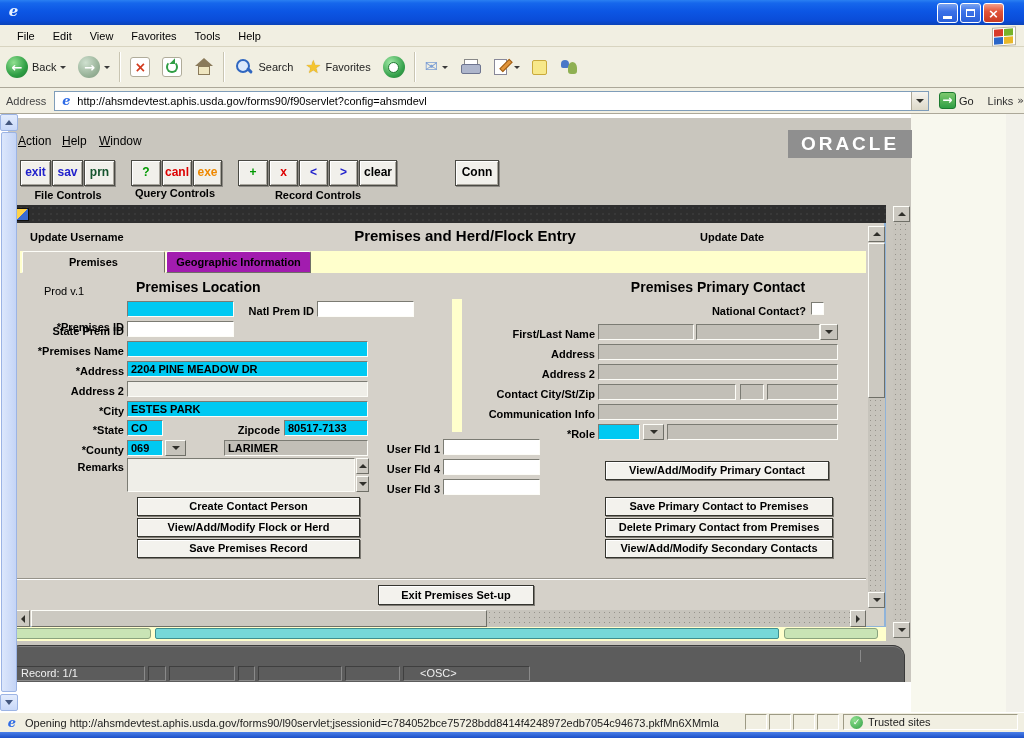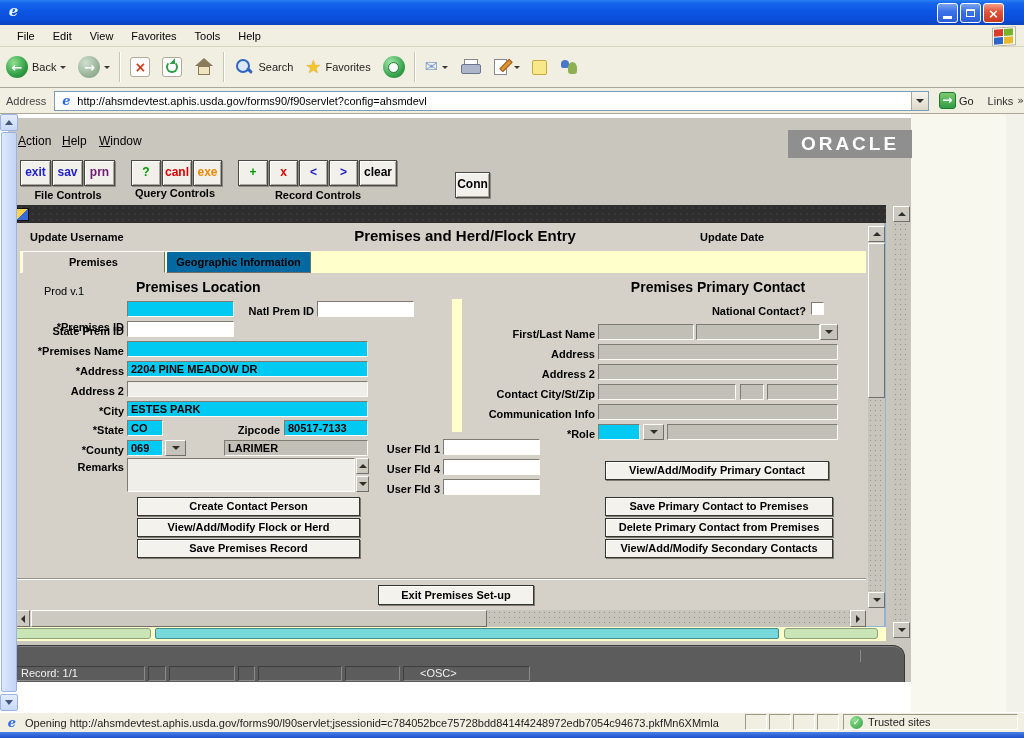--- a/index.html
+++ b/index.html
@@ -113,21 +113,21 @@
   .tri.up{border-bottom-color:#2f2f2a;margin-bottom:4px}
   .tri.left{border-right-color:#2f2f2a;margin-right:3px}
   .tri.right{border-left-color:#2f2f2a;margin-left:3px}
   .fbtn{position:absolute;height:19px;background:#f3f2ed;border:1px solid #35352f;
     box-shadow:1px 1px 0 #7e7b74,inset 1px 1px 0 #fff;
     font:bold 11px/17px "Liberation Sans",sans-serif;text-align:center;cursor:pointer;color:#000}
   .tabstrip{left:20px;top:251px;width:846px;height:22px;background:#ffffcc}
   .tab{position:absolute;top:0;height:22px;font:bold 11px/21px "Liberation Sans",sans-serif;text-align:center;cursor:pointer;
     border:1px solid;border-color:#fdfdf8 #6f6f67 transparent #fdfdf8;border-radius:2px 2px 0 0}
   .tab.active{background:#d5d1c9}
-  .tab.inactive{background:#0369a1;border-bottom-color:#6f6f67}
+  .tab.inactive{background:#a21caf;border-bottom-color:#6f6f67}
   .chk{position:absolute;width:13px;height:13px;background:#fff;border:1px solid;border-color:#7b7b73 #fdfdf8 #fdfdf8 #7b7b73;cursor:pointer}
   .sbbtn{position:absolute;background:#ccc9c1;border:1px solid;border-color:#fdfdf8 #6f6f67 #6f6f67 #fdfdf8;
     display:flex;align-items:center;justify-content:center;cursor:pointer}
   .dottrack{position:absolute;background-color:#c7c4bc;background-image:radial-gradient(#97948c 22%,transparent 28%);background-size:5px 5px}
   .thumb{position:absolute;background:#ccc9c1;border:1px solid;border-color:#fdfdf8 #6f6f67 #6f6f67 #fdfdf8;cursor:grab}
 
   
   .orastatus{left:8px;top:645px;width:897px;height:37px;background:#5c5c5c;border:1px solid #3a3a3a;
     border-bottom:none;border-radius:12px 12px 0 0;box-shadow:inset 0 1px 0 #7e7e7e}
   .oscell{position:absolute;height:15px;border:1px solid;border-color:#3f3f3f #8a8a8a #8a8a8a #3f3f3f;
@@ -268,30 +268,30 @@
   <div class="abs pale-right"></div>
   <div class="abs applet"></div>
 
   <span class="abs oramenu" style="left:18px;top:134px"><span class="fl">Action</span></span>
   <span class="abs oramenu" style="left:62px;top:134px"><span class="fl">Help</span></span>
   <span class="abs oramenu" style="left:99px;top:134px"><span class="fl">Window</span></span>
   <div class="abs oralogo">ORACLE</div>
 
   <div class="obtn" style="left: 20px; top: 160px; width: 31px; color: rgb(34, 34, 204);">exit</div>
   <div class="obtn" style="left: 52px; top: 160px; width: 31px; color: rgb(34, 34, 204);">sav</div>
-  <div class="obtn" style="left: 84px; top: 160px; width: 31px; color: #701a75;">prn</div>
+  <div class="obtn" style="left: 84px; top: 160px; width: 31px; color: #14532d;">prn</div>
   <div class="obtn" style="left: 131px; top: 160px; width: 30px; color: rgb(0, 153, 0);">?</div>
   <div class="obtn" style="left: 162px; top: 160px; width: 30px; color: rgb(221, 0, 0);">canl</div>
   <div class="obtn" style="left: 193px; top: 160px; width: 29px; color: rgb(238, 136, 0);">exe</div>
   <div class="obtn" style="left: 238px; top: 160px; width: 30px; color: rgb(0, 153, 0);">+</div>
   <div class="obtn" style="left: 269px; top: 160px; width: 29px; color: rgb(221, 0, 0);">x</div>
   <div class="obtn" style="left: 299px; top: 160px; width: 29px; color: rgb(34, 34, 204);">&lt;</div>
   <div class="obtn" style="left: 329px; top: 160px; width: 29px; color: rgb(34, 34, 204);">&gt;</div>
   <div class="obtn" style="left: 359px; top: 160px; width: 38px; color: rgb(0, 0, 0);">clear</div>
-  <div class="obtn" style="left: 455px; top: 172px; width: 35px; color: rgb(0, 0, 0);">Conn</div>
+  <div class="obtn" style="left: 455px; top: 160px; width: 44px; color: rgb(0, 0, 0);">Conn</div>
   <div class="grp" style="left:20px;top:189px;width:96px">File Controls</div>
   <div class="grp" style="left:125px;top:187px;width:100px">Query Controls</div>
   <div class="grp" style="left:238px;top:189px;width:160px">Record Controls</div>
 
   <div class="abs mdi-title">
     <span class="mdi-ic"></span>
   </div>
   <div class="abs mdi-body"></div>
 
   <div class="lbl" style="left:30px;top:230px;text-align:left">Update Username</div>

